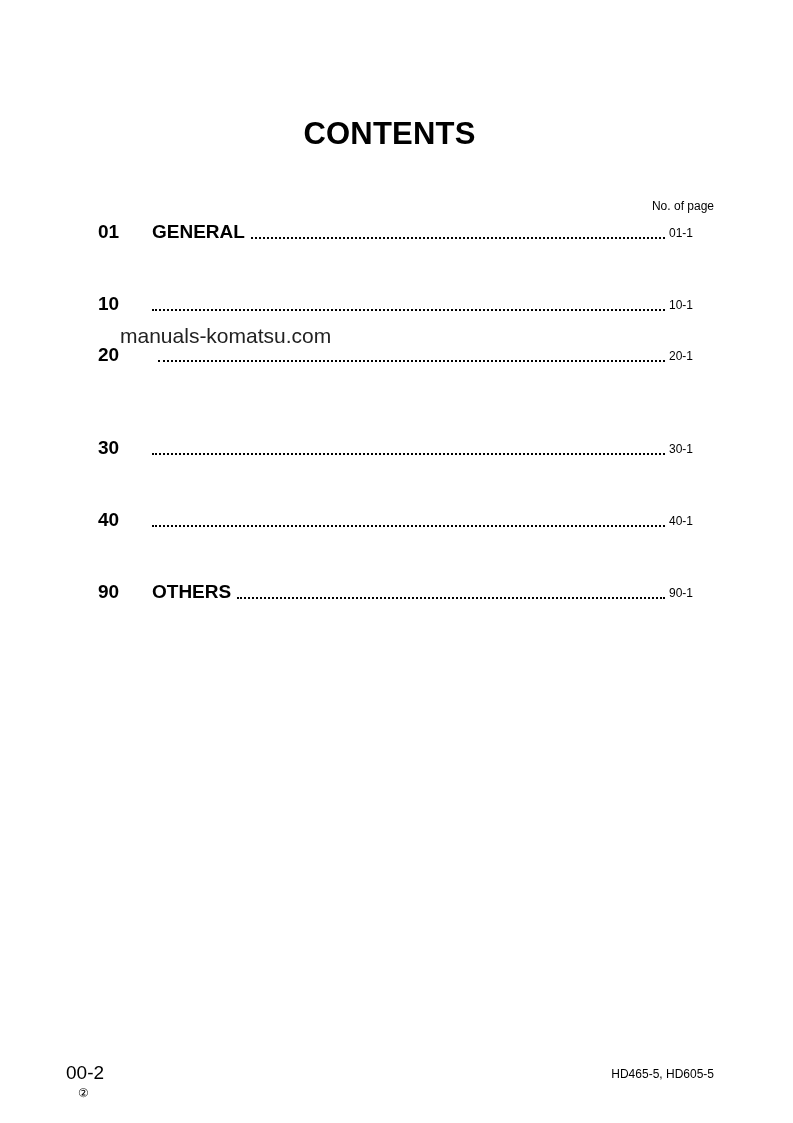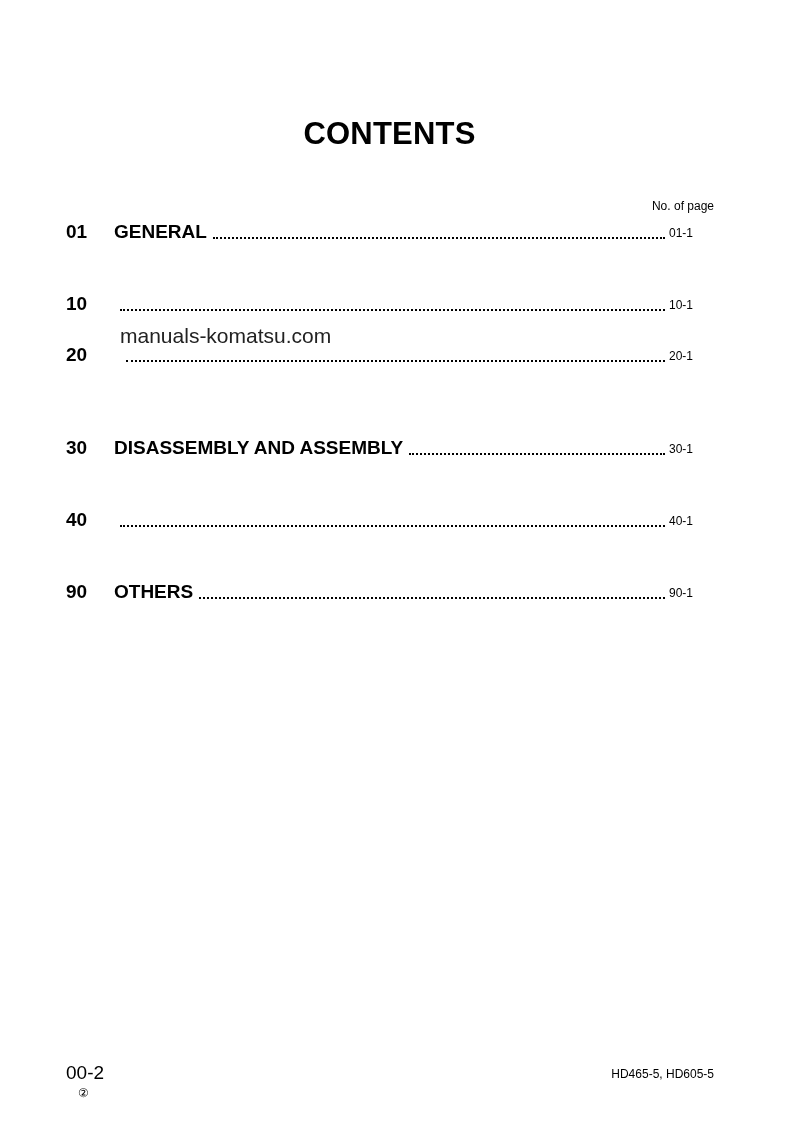--- a/index.html
+++ b/index.html
@@ -2,22 +2,22 @@
 <html><head>
 <meta charset="utf-8">
 <style>
   html, body { margin:0; padding:0; background:#ffffff; }
   body { width:793px; height:1123px; position:relative; overflow:hidden;
          font-family:"Liberation Sans", sans-serif; color:#000; }
   .title { position:absolute; left:0; width:779px; top:116px; text-align:center;
            font-size:31px; font-weight:bold; letter-spacing:0.2px; }
   .nop { position:absolute; right:79px; top:199px; font-size:12px; }
   .row { position:absolute; left:66px; width:627px; height:24px; display:flex; align-items:flex-end; }
-  .num { width:48px; font-size:19px; font-weight:bold; }
-  .sec { font-size:19px; font-weight:bold; white-space:nowrap; }
+  .num { width:48px; font-size:19px; font-weight:bold;margin-left:32px; }
+  .sec { font-size:19px; font-weight:bold; white-space:nowrap;margin-left:6px; }
   .dots { flex:1; margin:0 4px 4px 6px; border-bottom:2px dotted #000; height:0; }
   .pg { font-size:12px; margin-bottom:3px; white-space:nowrap; }
   .wm { position:absolute; left:120px; top:324px; font-size:21px; color:#222; }
   .foot-l { position:absolute; left:66px; top:1062px; font-size:19px; }
   .rev { position:absolute; left:78px; top:1086px; font-size:12px; }
   .foot-r { position:absolute; right:79px; top:1067px; font-size:12px; }
 </style>
 </head>
 <body>
 
@@ -40,21 +40,20 @@
 <div class="wm">manuals-komatsu.com</div>
 
 <div class="row" style="top:342px">
   <span class="num">20</span>
   <span class="dots" style="margin-left:12px"></span>
   <span class="pg">20-1</span>
 </div>
 
 <div class="row" style="top:435px">
   <span class="num">30</span>
-  <span class="sec">DISASSEMBLY AND ASSEMBLY</span>
   <span class="dots"></span>
   <span class="pg">30-1</span>
 </div>
 
 <div class="row" style="top:507px">
   <span class="num">40</span>
   <span class="dots"></span>
   <span class="pg">40-1</span>
 </div>
 

